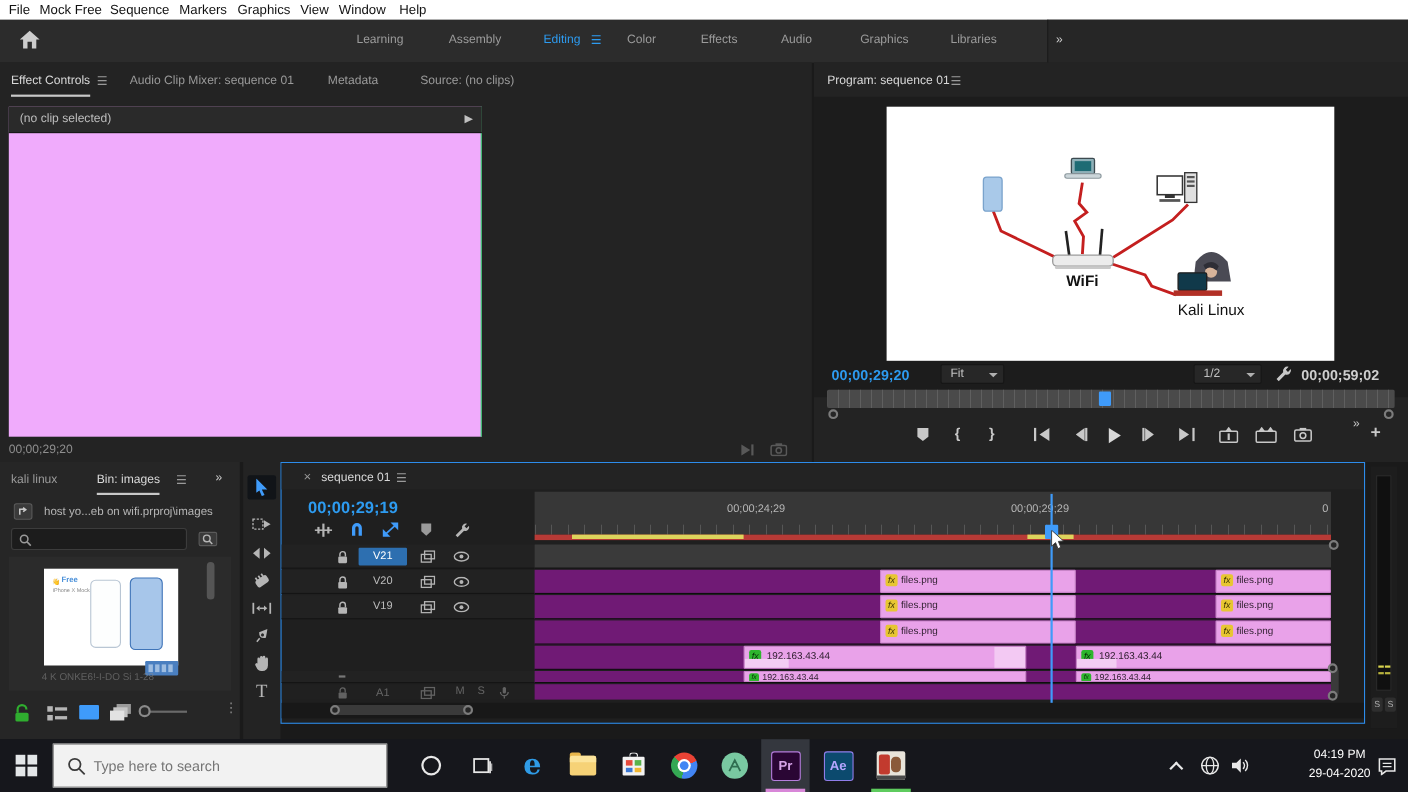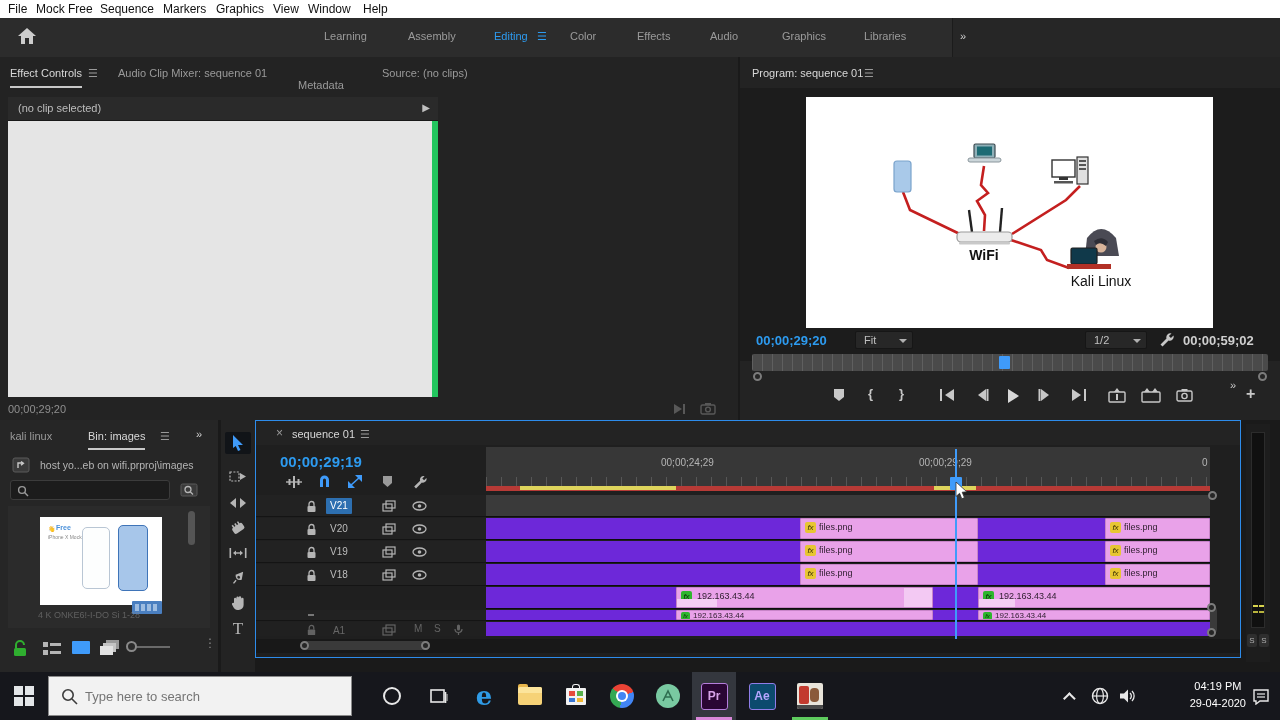--- a/index.html
+++ b/index.html
@@ -18,21 +18,21 @@
   #appbar .wtab { position:absolute; top:12px; font-size:11px; color:#9b9b9b; }
   #appbar .wtab.active { color:#2d9bf0; }
 
   
   .panel-tab { font-size:11px; color:#9a9a9a; position:absolute; }
   .panel-tab.active { color:#d8d8d8; }
   .hamburger { color:#9a9a9a; font-size:11px; }
 
   
   #fx-panel { left:0; top:57px; width:738px; height:363px; background:#232323; }
-  #fx-list { position:absolute; left:8px; top:40px; width:430px; height:300px; background:#e5e5e5; border-right:6px solid #22c55e;}
+  #fx-list { position:absolute; left:8px; top:40px; width:430px; height:300px; background:#f0abfc; border-right:1px solid #22c55e;}
   #fx-row { position:absolute; left:0; top:0; width:430px; height:24px; background:#2a2a2a; border-bottom:1px solid #181818; }
   #fx-row .lbl { position:absolute; left:10px; top:5px; font-size:11px; color:#bdbdbd; }
   #fx-row .tri { position:absolute; right:8px; top:5px; font-size:10px; color:#c0c0c0; }
 
   
   #prog-panel { left:740px; top:57px; width:540px; height:363px; background:#232323; }
   #prog-monitor { position:absolute; left:0; top:31px; width:540px; height:273px; background:#1c1c1c; }
   #prog-frame { position:absolute; left:66px; top:9px; width:407px; height:231px; background:#ffffff; }
   .tc-blue { color:#2d9bf0; font-size:13px; font-weight:bold; }
   .tc-white { color:#cfcfcf; font-size:13px; font-weight:bold; }
@@ -59,22 +59,22 @@
 
   
   #tl-panel { left:256px; top:421px; width:984px; height:236px; background:#1f1f1f; outline:1.5px solid #2d8ceb; }
   #tl-tabbar { position:absolute; left:0; top:0; width:984px; height:24px; background:#232323; }
   #tl-ruler { position:absolute; left:230px; top:26px; width:724px; height:39px; background:#373737;
      background-image: repeating-linear-gradient(90deg, #565656 0 1px, transparent 1px 15px); background-size:100% 9px; background-repeat:no-repeat; background-position:0 30px; }
   .rlabel { position:absolute; top:10px; font-size:10px; color:#b5b5b5; }
   #render-bar { position:absolute; left:230px; top:65px; width:724px; height:5px; background:#b73a36; }
   .yellowseg { position:absolute; top:0; height:4px; background:#ded45c; }
   .trackrow-h { position:absolute; left:0; width:230px; height:22px; background:#222222; border-bottom:1px solid #141414; }
-  .trackrow-c { position:absolute; left:230px; width:724px; height:22px; background:#6d28d9; border-bottom:1px solid #0d0d0d; }
-  .tname { position:absolute; left:70px; top:3px; width:26px; height:16px; font-size:10px; color:#bdbdbd; text-align:center; line-height:16px; }
+  .trackrow-c { position:absolute; left:230px; width:724px; height:22px; background:#701a75; border-bottom:1px solid #0d0d0d; }
+  .tname { position:absolute; left:70px; top:3px; width:44px; height:16px; font-size:10px; color:#bdbdbd; text-align:center; line-height:16px; }
   .tname.sel { background:#2d6fb0; color:#fff; border-radius:1px; }
   .clip { position:absolute; top:0; height:21px; background:#e9a2e9; border:1px solid #c884c8; border-radius:1px; overflow:hidden; }
   .clip .cl { position:absolute; left:18px; top:3px; font-size:9px; color:#2d1d2d; }
   .badge { position:absolute; left:4px; top:3px; width:11px; height:11px; border-radius:2px; font-size:8px; font-style:italic; color:#3a3000; text-align:center; line-height:11px; }
   .badge.y { background:#e7c632; }
   .badge.g { background:#2db52d; color:#072807; }
   .icon-dim { opacity:.45; }
 
   
   #meters { left:1246px; top:424px; width:24px; height:238px; background:#1d1d1d; }
@@ -117,21 +117,21 @@
   <span class="wtab" style="left:710px">Audio</span>
   <span class="wtab" style="left:782px">Graphics</span>
   <span class="wtab" style="left:864px">Libraries</span>
   <span class="wtab" style="left:960px;color:#cfcfcf">»</span>
 </div>
 
 <div id="fx-panel" class="abs">
   <span class="panel-tab active" style="left:10px;top:10px;border-bottom:2px solid #c8c8c8;padding-bottom:7px">Effect Controls</span>
   <span class="hamburger abs" style="left:88px;top:10px">☰</span>
   <span class="panel-tab" style="left:118px;top:10px">Audio Clip Mixer: sequence 01</span>
-  <span class="panel-tab" style="left:298px;top:22px">Metadata</span>
+  <span class="panel-tab" style="left:298px;top:10px">Metadata</span>
   <span class="panel-tab" style="left:382px;top:10px">Source: (no clips)</span>
 
   <div id="fx-list">
     <div id="fx-row">
       <span class="lbl">(no clip selected)</span>
       <span class="tri">▶</span>
     </div>
   </div>
 
   <span class="abs txt" style="left:8px;top:346px;font-size:11px;color:#8f8f8f">00;00;29;20</span>
@@ -473,35 +473,20 @@
     <div class="clip" style="left:314px;width:178px">
       <span class="badge y">fx</span>
       <span class="cl">files.png</span>
     </div>
     <div class="clip" style="left:619px;width:105px">
       <span class="badge y">fx</span>
       <span class="cl">files.png</span>
     </div>
   </div>
 
-  <div class="trackrow-h" style="top:143px">
-    <svg class="abs" style="left:50px;top:5px" width="11" height="13" viewBox="0 0 11 13">
-        <path d="M3 6 V4 a2.5 2.5 0 0 1 5 0 v2" fill="none" stroke="#b5b5b5" stroke-width="1.3"></path>
-        <rect x="1.5" y="6" width="8" height="6" rx="1" fill="#b5b5b5"></rect>
-      </svg>
-    <span class="tname">V18</span>
-    <svg class="abs" style="left:126px;top:5px" width="14" height="12" viewBox="0 0 14 12">
-        <rect x="1" y="4" width="9" height="7" fill="none" stroke="#b5b5b5" stroke-width="1.2"></rect>
-        <rect x="4" y="1" width="9" height="7" fill="none" stroke="#b5b5b5" stroke-width="1.2"></rect>
-      </svg>
-    <svg class="abs" style="left:156px;top:6px" width="15" height="10" viewBox="0 0 15 10">
-        <ellipse cx="7.5" cy="5" rx="6.5" ry="4" fill="none" stroke="#b5b5b5" stroke-width="1.3"></ellipse>
-        <circle cx="7.5" cy="5" r="1.8" fill="#b5b5b5"></circle>
-      </svg>
-  </div>
   <div class="trackrow-c" style="top:143px">
     <div class="clip" style="left:314px;width:178px">
       <span class="badge y">fx</span>
       <span class="cl">files.png</span>
     </div>
     <div class="clip" style="left:619px;width:105px">
       <span class="badge y">fx</span>
       <span class="cl">files.png</span>
     </div>
   </div>

